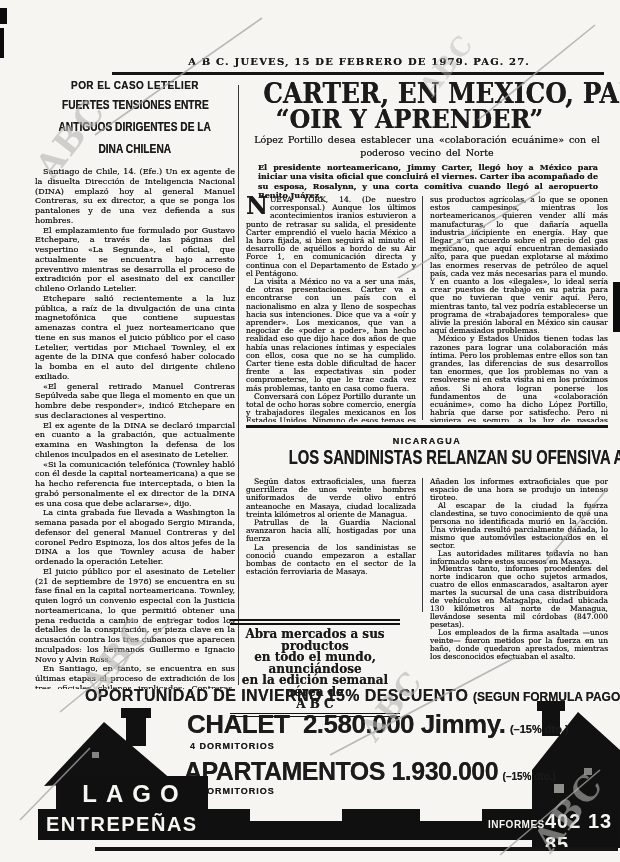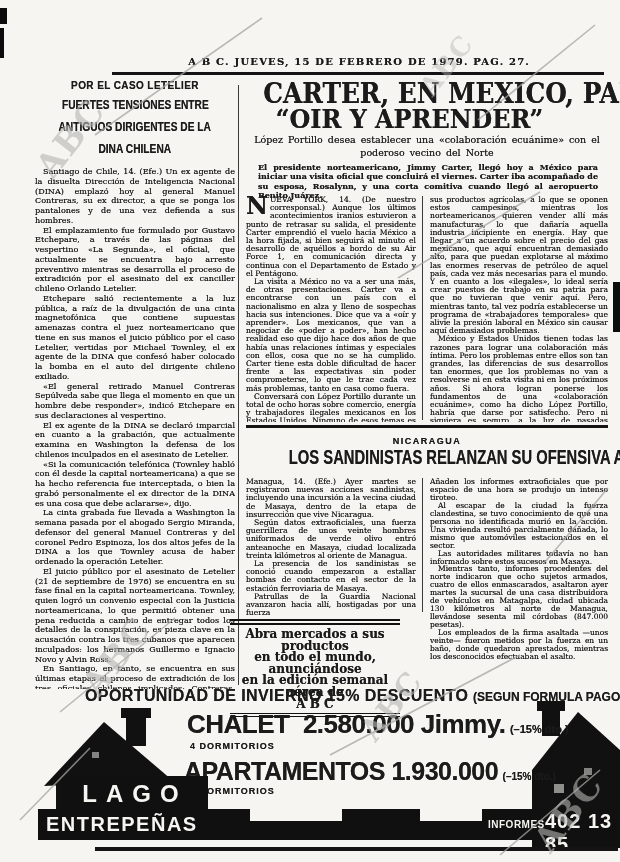--- a/index.html
+++ b/index.html
@@ -122,24 +122,23 @@
     <p style="text-indent:0;">sus productos agrícolas, a lo que se oponen estos campesinos, mientras los norteamericanos quieren vender allí más manufacturas, lo que dañaría aquella industria incipiente en energía. Hay que llegar a un acuerdo sobre el precio del gas mexicano, que aquí encuentran demasiado alto, para que puedan explotarse al máximo las enormes reservas de petróleo de aquel país, cada vez más necesarias para el mundo. Y en cuanto a los «ilegales», lo ideal sería crear puestos de trabajo en su patria para que no tuvieran que venir aquí. Pero, mientras tanto, tal vez podría establecerse un programa de «trabajadores temporales» que alivie la presión laboral en México sin causar aquí demasiados problemas.</p>
     <p>México y Estados Unidos tienen todas las razones para lograr una colaboración más íntima. Pero los problemas entre ellos son tan grandes, las diferencias de sus desarrollos tan enormes, que los problemas no van a resolverse ni en esta visita ni en los próximos años. Si ahora logran ponerse los fundamentos de una «colaboración ecuánime», como ha dicho López Portillo, habría que darse por satisfecho. Pero ni siquiera es seguro, a la luz de pasadas desilusiones.—J. M. C.</p>
   </div>
 
   <div id="carter-rule" class="abs rule"></div>
 
   <div id="nica-kicker" class="abs ctr sans ink">NICARAGUA</div>
   <div id="nica-hl" class="abs ctr sans ink"><span>LOS SANDINISTAS RELANZAN SU OFENSIVA ARMADA</span></div>
 
   <div id="nica-col1" class="abs jst serif ink bodycol">
-    <p style="text-indent:0;">Managua, 14. (Efe.) Ayer martes se registraron nuevas acciones sandinistas, incluyendo una incursión a la vecina ciudad de Masaya, dentro de la etapa de insurrección que vive Nicaragua.</p>
     <p>Según datos extraoficiales, una fuerza guerrillera de unos veinte hombres uniformados de verde olivo entró anteanoche en Masaya, ciudad localizada treinta kilómetros al oriente de Managua.</p>
+    <p>Patrullas de la Guardia Nacional avanzaron hacia allí, hostigadas por una fuerza</p>
     <p>La presencia de los sandinistas se conoció cuando empezaron a estallar bombas de contacto en el sector de la estación ferroviaria de Masaya.</p>
-    <p>Patrullas de la Guardia Nacional avanzaron hacia allí, hostigadas por una fuerza</p>
   </div>
   <div id="nica-col2" class="abs jst serif ink bodycol">
     <p style="text-indent:0;">Añaden los informes extraoficiales que por espacio de una hora se produjo un intenso tiroteo.</p>
     <p>Al escapar de la ciudad la fuerza clandestina, se tuvo conocimiento de que una persona no identificada murió en la acción. Una vivienda resultó parcialmente dañada, lo mismo que automóviles estacionados en el sector.</p>
     <p>Las autoridades militares todavía no han informado sobre estos sucesos en Masaya.</p>
     <p>Mientras tanto, informes procedentes del norte indicaron que ocho sujetos armados, cuatro de ellos enmascarados, asaltaron ayer martes la sucursal de una casa distribuidora de vehículos en Matagalpa, ciudad ubicada 130 kilómetros al norte de Managua, llevándose sesenta mil córdobas (847.000 pesetas).</p>
     <p>Los empleados de la firma asaltada —unos veinte— fueron metidos por la fuerza en un baño, donde quedaron aprestados, mientras los desconocidos efectuaban el asalto.</p>
   </div>
 
   <div id="abc-promo" class="abs ctr serif ink">

